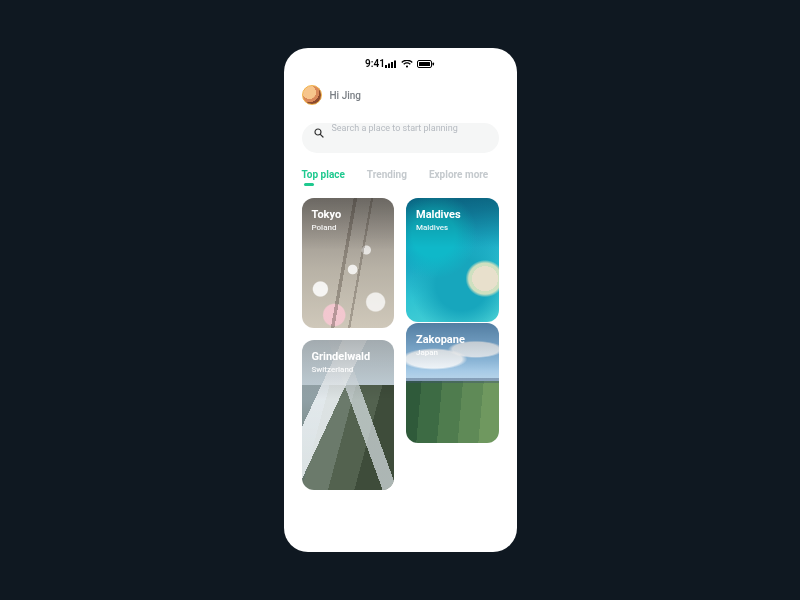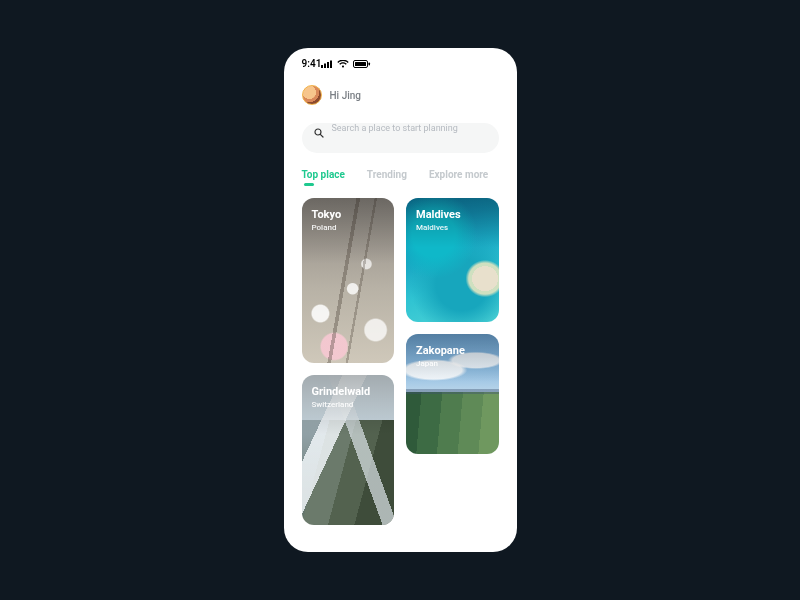--- a/index.html
+++ b/index.html
@@ -14,21 +14,21 @@
   .phone {
     width: 233px;
     height: 504px;
     background: #ffffff;
     border-radius: 24px;
     overflow: hidden;
     position: relative;
   }
   .statusbar {
     display: flex;
-    justify-content: flex-start;
+    justify-content: center;
     align-items: center;
     padding: 10px 18px 4px 18px;
     font-size: 10px;
     font-weight: 600;
     color: #000;
   }
   .status-right { display: flex; gap: 4px; align-items: center; }
   .signal, .wifi, .battery { display: inline-block; }
   .signal svg, .wifi svg, .battery svg { display: block; }
 
@@ -100,24 +100,24 @@
     color: #fff;
     cursor: pointer;
   }
   .card .label {
     position: absolute;
     top: 10px; left: 10px;
     z-index: 2;
   }
   .card .title { font-size: 11px; font-weight: 700; }
   .card .sub { font-size: 8px; font-weight: 500; opacity: 0.9; margin-top: 2px; }
-  .col-left .card:first-child { height: 165px; }
+  .col-left .card:first-child { height: 130px; }
   .col-left .card:last-child  { height: 150px; margin-top: 12px; }
   .col-right .card:first-child { height: 124px; }
-  .col-right .card:last-child  { height: 120px; margin-top: 12px; }
+  .col-right .card:last-child  { height: 120px; margin-top: 1px; }
 
   
   .bg-tokyo {
     background:
       radial-gradient(circle at 20% 70%, rgba(255,255,255,0.85) 0 6%, transparent 7%),
       radial-gradient(circle at 55% 55%, rgba(255,255,255,0.8) 0 5%, transparent 6%),
       radial-gradient(circle at 80% 80%, rgba(255,255,255,0.75) 0 7%, transparent 8%),
       radial-gradient(circle at 35% 90%, rgba(247,200,210,0.9) 0 8%, transparent 9%),
       radial-gradient(circle at 70% 40%, rgba(255,255,255,0.7) 0 4%, transparent 5%),
       linear-gradient(180deg, #8f8a83 0%, #a49e95 30%, #b8b2a6 55%, #cfc8ba 100%);

